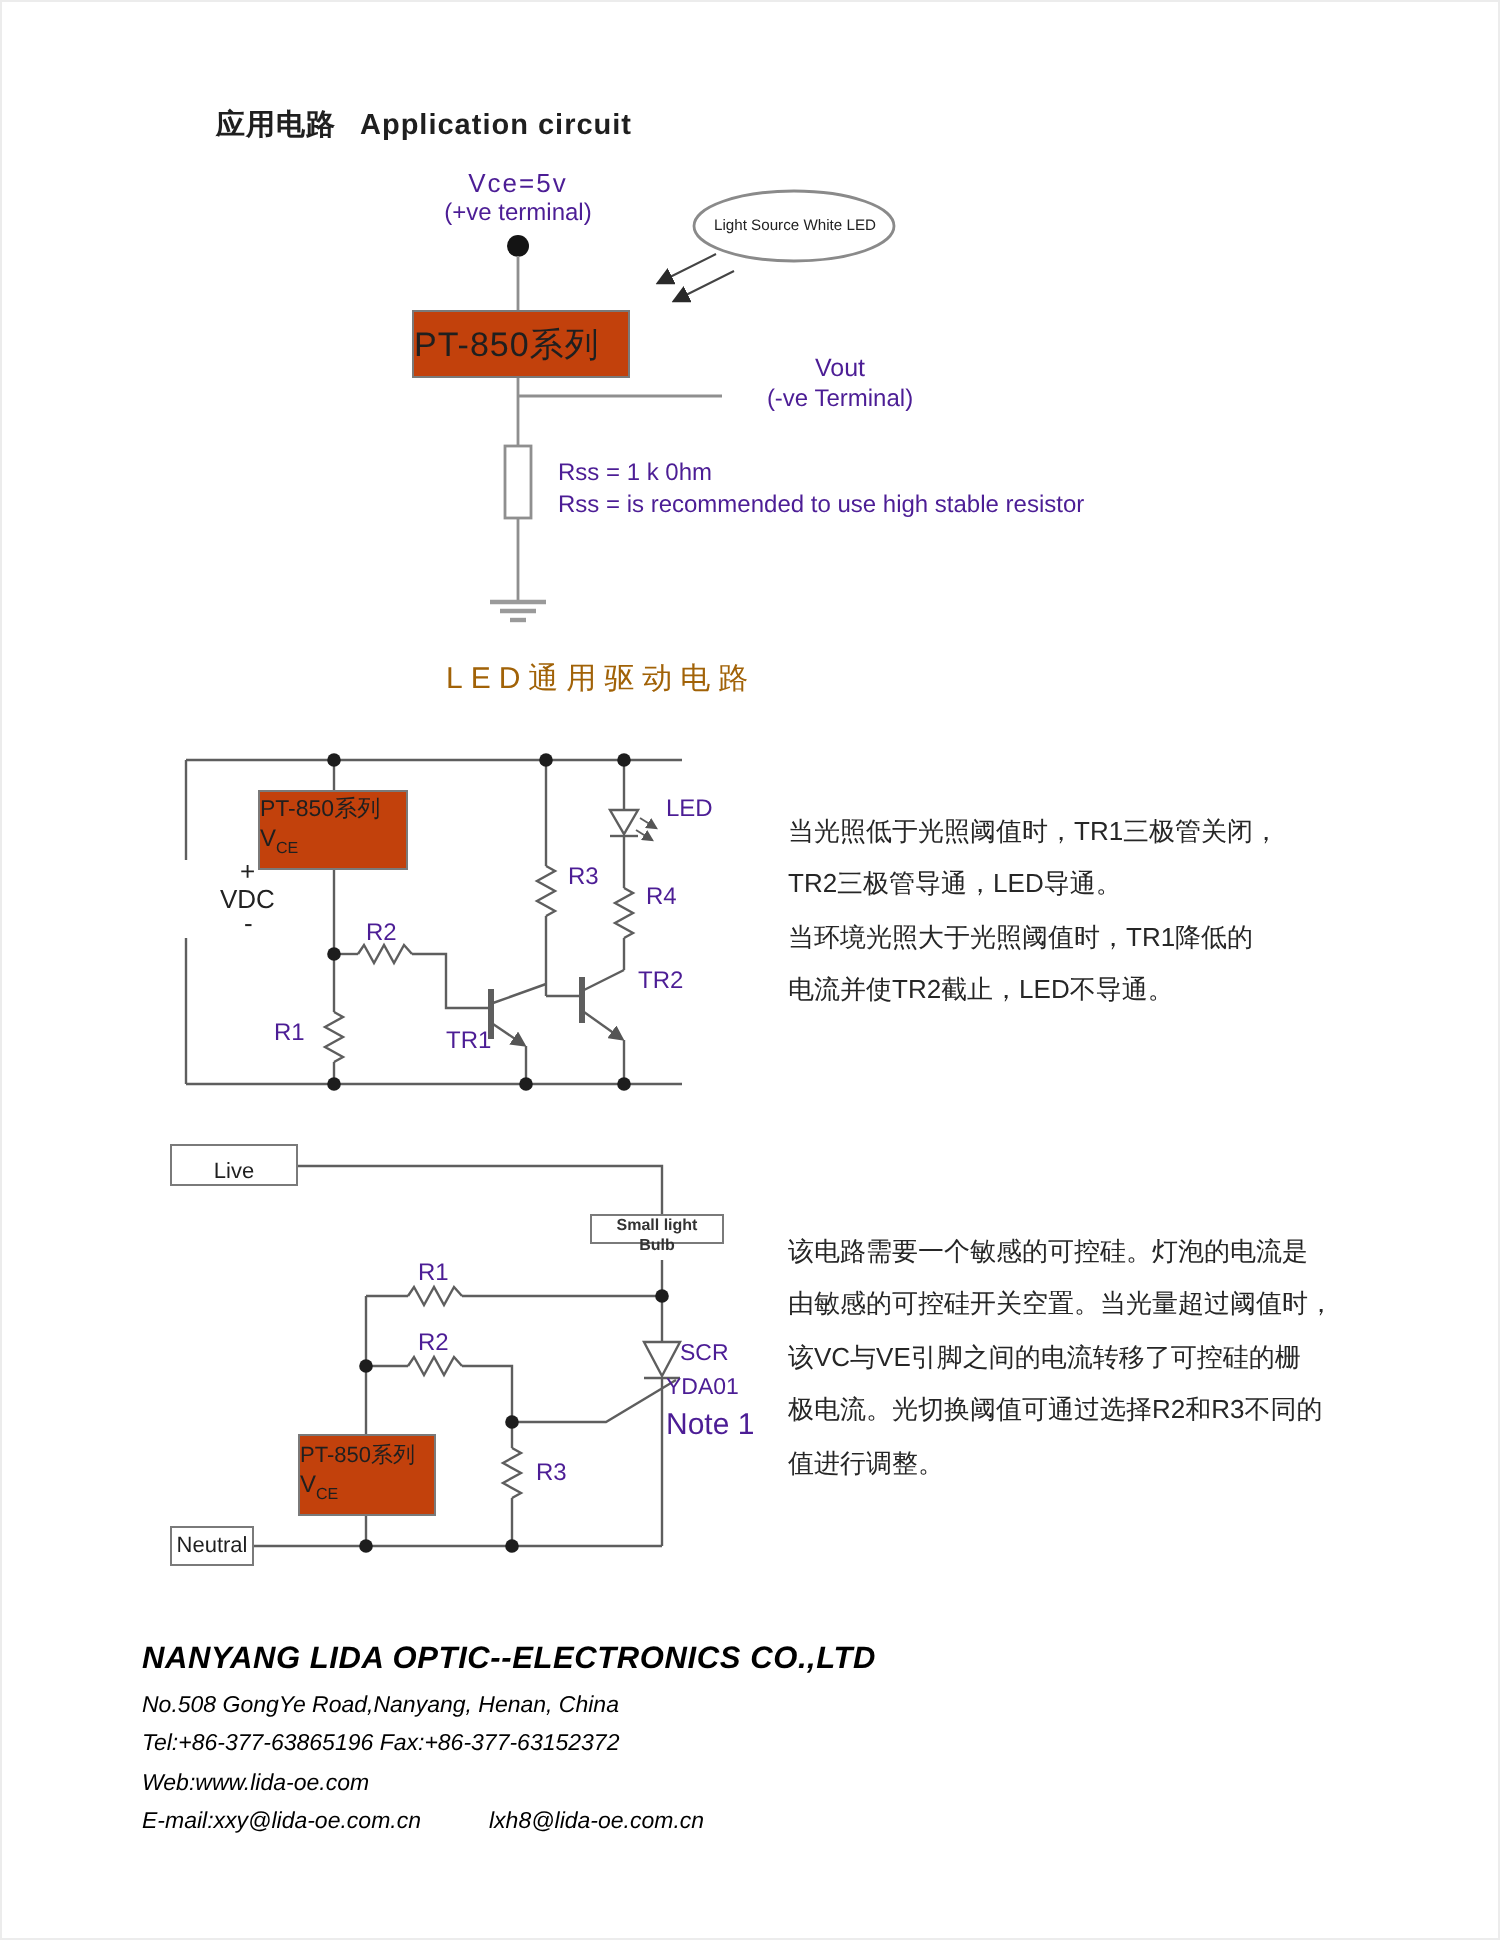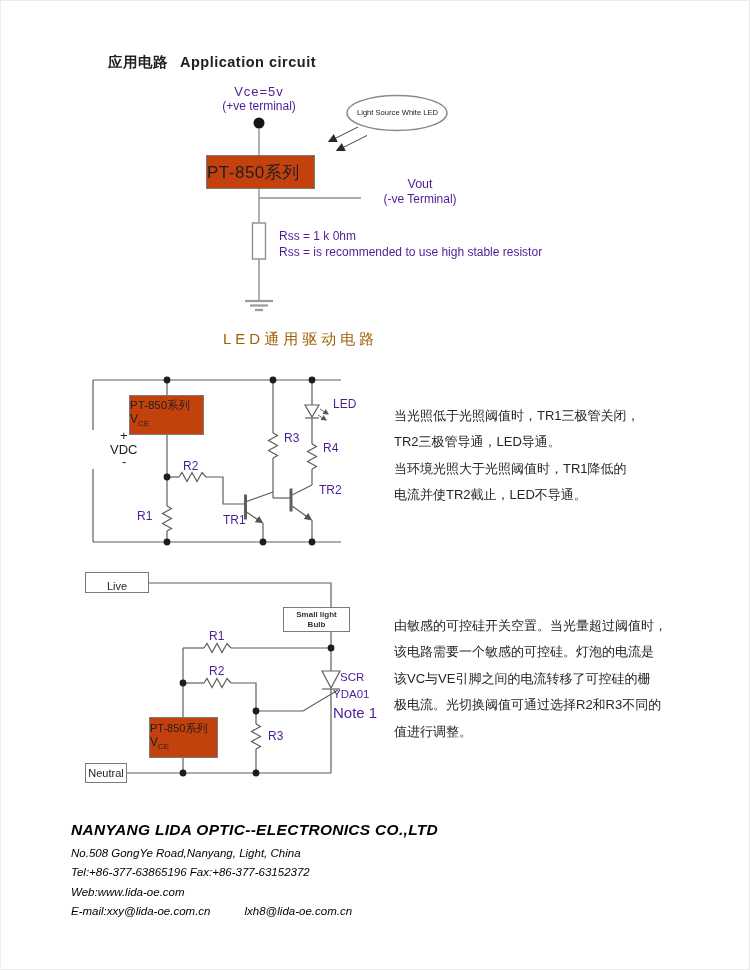--- a/index.html
+++ b/index.html
@@ -191,50 +191,50 @@
   <div class="desc" style="left:393px; top:402px;">
     <div>当光照低于光照阈值时，TR1三极管关闭，</div>
     <div>TR2三极管导通，LED导通。</div>
     <div>当环境光照大于光照阈值时，TR1降低的</div>
     <div>电流并使TR2截止，LED不导通。</div>
   </div>
 
   <div class="termbox" style="left:84px; top:571px; width:64px; height:21px;align-items:flex-end;">
       <span>Live</span>
     </div>
-  <div class="bulbbox" style="left:282px; top:606px; width:67px; height:25px;">
+  <div class="bulbbox" style="left:294px; top:606px; width:67px; height:15px;justify-content:space-between;">
     <span>Small light</span>
     <span>Bulb</span>
   </div>
   <div class="lbl" style="left:208px; top:628px;">R1</div>
   <div class="lbl" style="left:208px; top:663px;">R2</div>
   <div class="lbl" style="left:267px; top:728px;">R3</div>
   <div class="lbl" style="left:339px; top:670px; font-size:11.5px;">SCR</div>
   <div class="lbl" style="left:332px; top:687px; font-size:11.5px;">YDA01</div>
   <div class="lbl" style="left:332px; top:703px; font-size:15px;">Note 1</div>
 
   <div class="devbox small" style="left:148px; top:716px; width:69px; height:41px; font-size:11px;">
     <span>PT-850系列</span>
     <span style="font-size:12px;"><span>V</span><sub class="vce">CE</sub></span>
   </div>
   <div class="termbox" style="left:84px; top:762px; width:42px; height:20px;">
       <span>Neutral</span>
     </div>
 
   <div class="desc" style="left:393px; top:612px;">
+    <div>该电路需要一个敏感的可控硅。灯泡的电流是</div>
     <div>由敏感的可控硅开关空置。当光量超过阈值时，</div>
-    <div>该电路需要一个敏感的可控硅。灯泡的电流是</div>
     <div>该VC与VE引脚之间的电流转移了可控硅的栅</div>
     <div>极电流。光切换阈值可通过选择R2和R3不同的</div>
     <div>值进行调整。</div>
   </div>
 
   <div class="footer">
     <div class="company">NANYANG LIDA OPTIC--ELECTRONICS CO.,LTD</div>
-    <div class="line">No.508 GongYe Road,Nanyang, Light, China</div>
+    <div class="line">No.508 GongYe Road,Nanyang, Henan, China</div>
     <div class="line">Tel:+86-377-63865196 Fax:+86-377-63152372</div>
     <div class="line">Web:www.lida-oe.com</div>
     <div class="line emails">
       <span>E-mail:xxy@lida-oe.com.cn</span><span>lxh8@lida-oe.com.cn</span>
     </div>
   </div>
 
 </div>
 
 </body></html>

